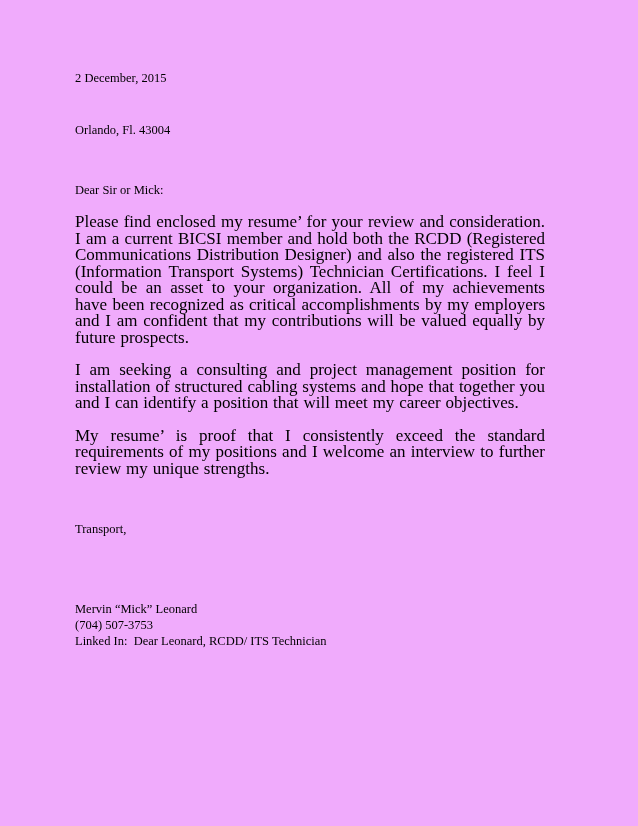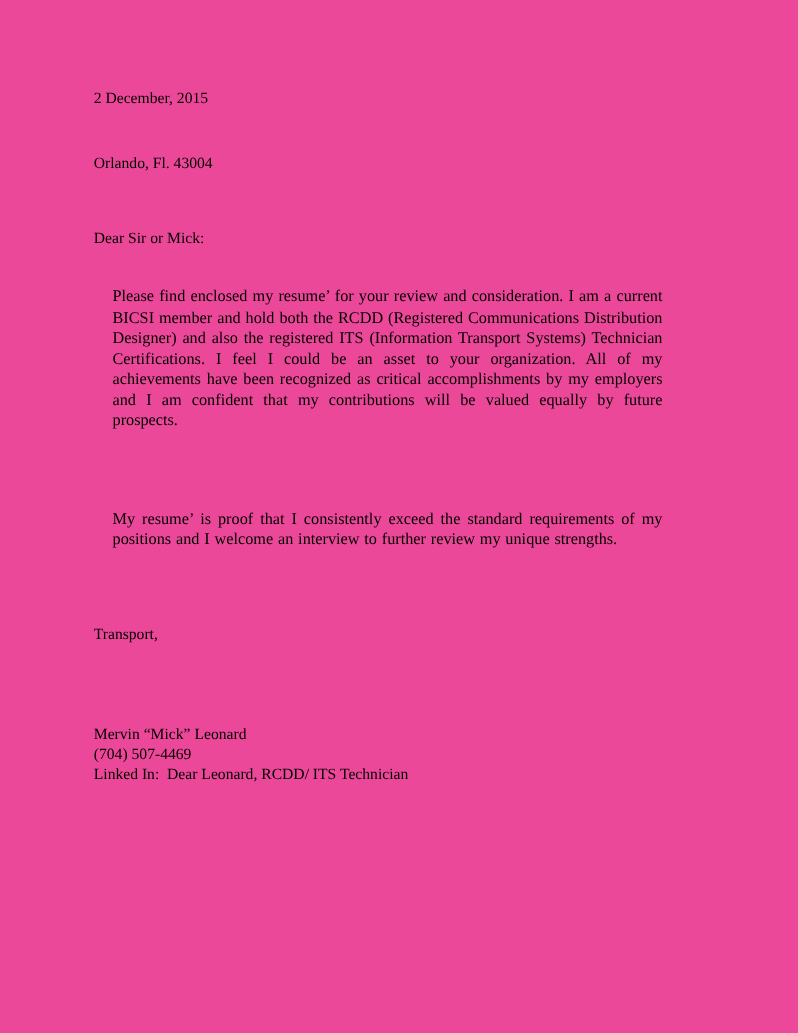--- a/index.html
+++ b/index.html
@@ -11,39 +11,39 @@
     width: 638px;
     height: 826px;
     font-family: "Liberation Serif", serif;
     color: #000000;
     overflow: hidden;
   }
   .page {
     position: relative;
     width: 638px;
     height: 826px;
-    background: #ec4899;
+    background: #f0abfc;
     box-sizing: border-box;
   }
   .content {
     position: absolute;
     left: 75px;
     top: 70px;
     width: 470px;
   }
   .line {
     font-size: 12.5px;
     line-height: 16px;
     white-space: pre-wrap;
   }
   .para {
-    font-size: 13px;
+    font-size: 17px;
     line-height: 16.5px;
     text-align: justify;
-    margin: 15px;
+    margin: 0;
     word-spacing: 0.6px;
   }
   .gap-xl { height: 36px; }
   .gap-lg { height: 28px; }
   .gap-md { height: 16px; }
   .gap-sm { height: 8px; }
 </style>
 </head>
 <body>
 
@@ -60,33 +60,34 @@
     <div class="gap-sm"></div>
 
     <div class="line">Dear Sir or Mick:</div>
 
     <div class="gap-md"></div>
 
     <p class="para">Please find enclosed my resume’ for your review and consideration.  I am a current  BICSI member and hold both the RCDD (Registered  Communications  Distribution  Designer)  and also the registered  ITS (Information  Transport  Systems)  Technician  Certifications.   I feel I could  be an asset to your organization.      All of my achievements  have  been recognized  as critical accomplishments  by my employers  and I am confident  that my contributions  will be valued equally  by future  prospects.</p>
 
     <div class="gap-md"></div>
 
+    <p class="para">I am seeking  a consulting  and project  management  position  for installation  of structured  cabling systems  and hope that together  you and I can identify  a position  that will meet  my career objectives.</p>
 
     <div class="gap-md"></div>
 
     <p class="para">My resume’ is proof that I consistently  exceed the standard  requirements  of my positions  and I welcome  an interview  to further  review  my unique  strengths.</p>
 
     <div class="gap-md"></div>
 
 
     <div class="gap-lg"></div>
 
     <div class="line">Transport,</div>
 
     <div class="gap-xl"></div>
     <div class="gap-lg"></div>
 
     <div class="line">Mervin “Mick” Leonard</div>
-    <div class="line">(704) 507-4469</div>
+    <div class="line">(704) 507-3753</div>
     <div class="line">Linked In:  Dear Leonard, RCDD/ ITS Technician</div>
 
   </div>
 </div>
 
 </body></html>

